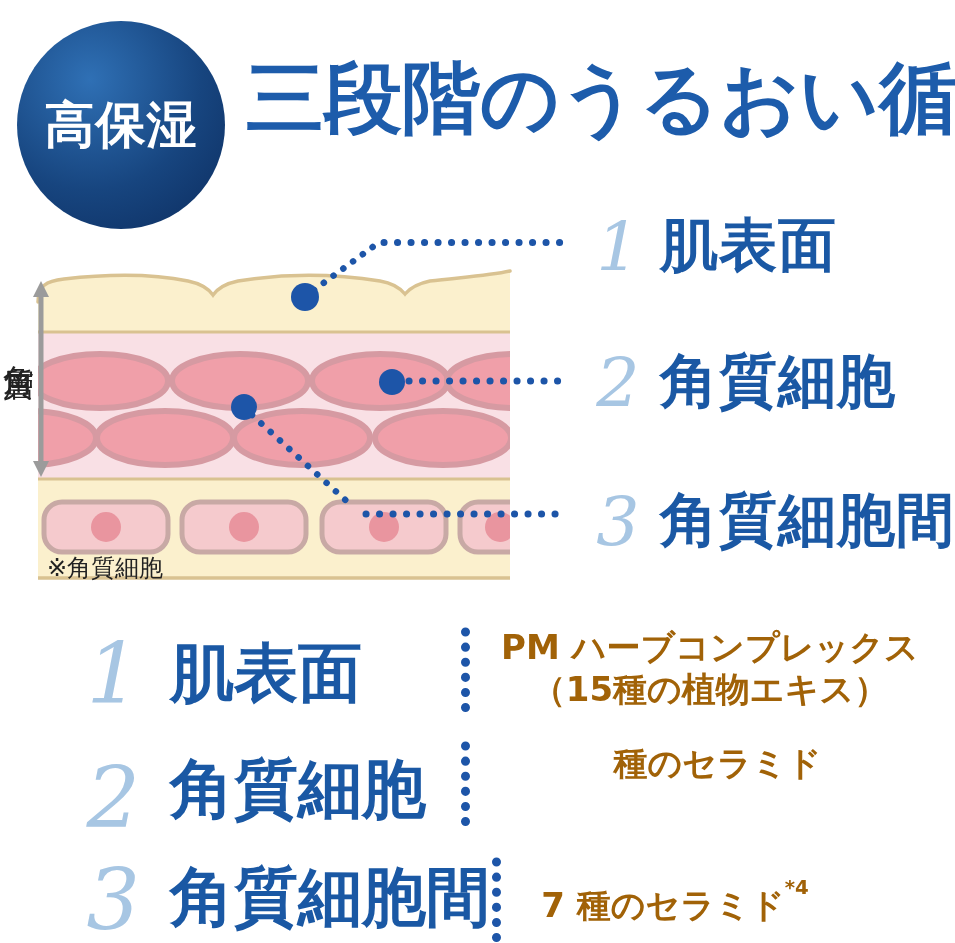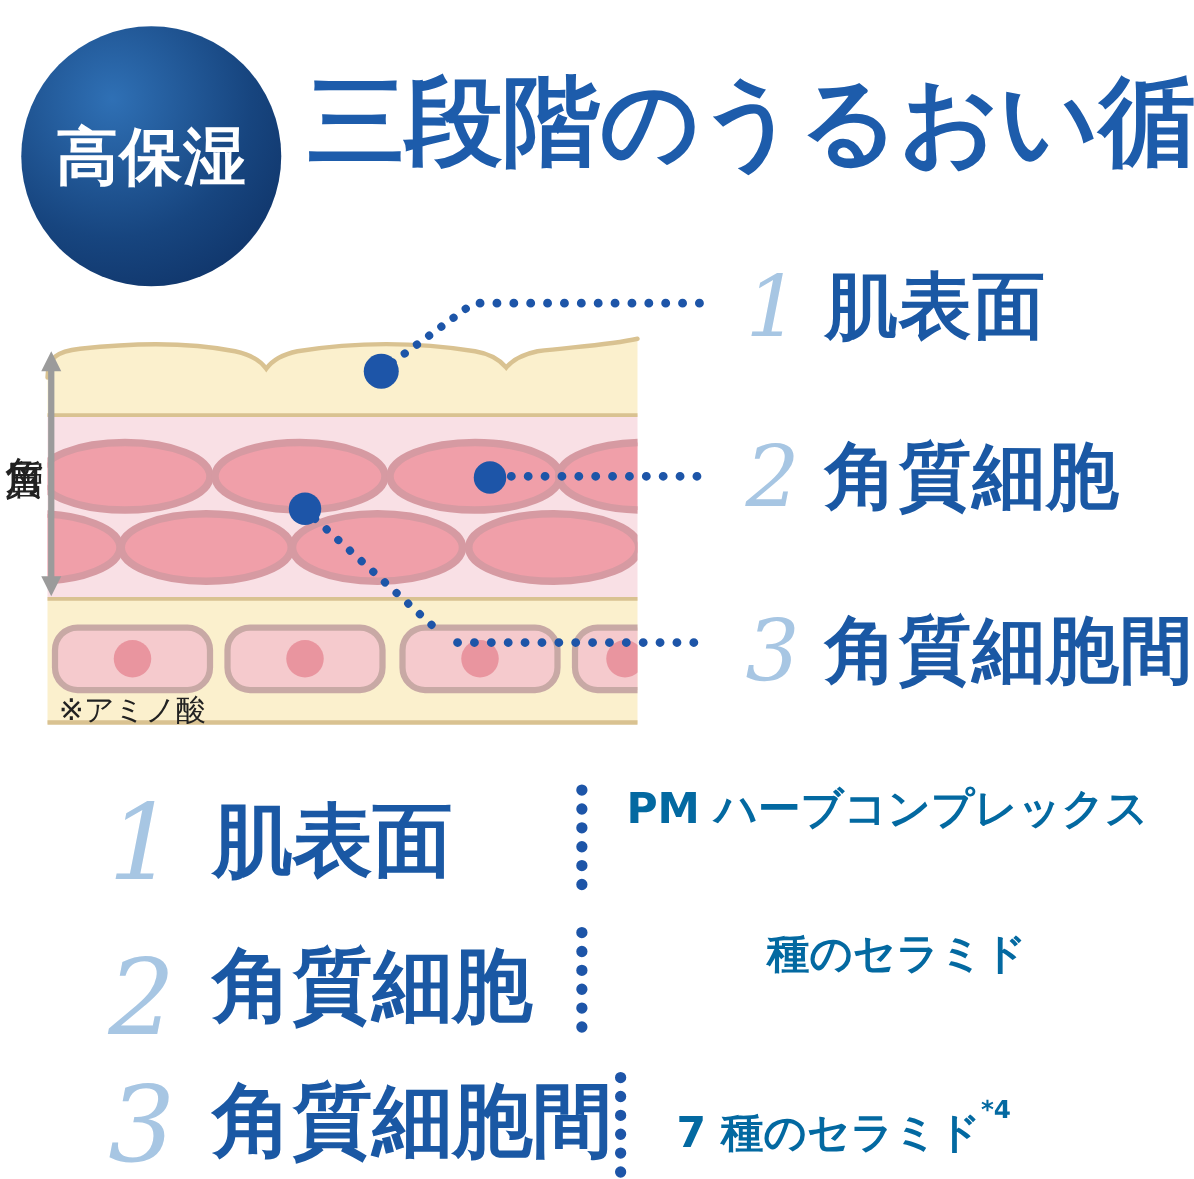--- a/index.html
+++ b/index.html
@@ -30,21 +30,21 @@
          font-size:58px;color:#1a58a4;letter-spacing:1px;}
 
   
   .legend-dividers{position:absolute;left:440px;top:610px;}
   .legend-num{position:absolute;left:40px;width:100px;text-align:right;
          font-family:"DejaVu Serif","Liberation Serif",serif;font-style:italic;
          font-size:84px;line-height:1;color:#a7c6e3;}
   .legend-label{position:absolute;left:170px;white-space:nowrap;
          font-family:"DejaVu Serif","Liberation Serif",serif;font-weight:700;
          font-size:64px;line-height:1.1;color:#1a58a4;}
-  .legend-text{position:absolute;text-align:center;color:#0369a1;
+  .legend-text{position:absolute;text-align:center;color:#a16207;
          font-size:34px;line-height:42px;font-weight:700;white-space:nowrap;}
   .legend-text sup{font-size:0.58em;position:relative;top:-0.55em;}
 </style>
 </head>
 <body>
 
 <div class="stage">
 
   <div class="badge">
     <span class="badge-label">高保湿</span>
@@ -113,21 +113,21 @@
       <line x1="409" y1="381" x2="564" y2="381" stroke-width="7" stroke-dasharray="0.1 13.4"></line>
       <line x1="252" y1="415" x2="352" y2="506" stroke-width="6.5" stroke-dasharray="0.1 12.5"></line>
       <line x1="366" y1="514" x2="564" y2="514" stroke-width="7" stroke-dasharray="0.1 13.4"></line>
       <circle cx="305" cy="297" r="14" stroke="none"></circle>
       <circle cx="392" cy="382" r="13" stroke="none"></circle>
       <circle cx="244" cy="407" r="13" stroke="none"></circle>
     </g>
   </svg>
 
   <div class="stratum-label">角質層</div>
-  <div class="image-note">※アミノ酸</div>
+  <div class="image-note">※角質細胞</div>
 
   <div class="callout" style="top:206px">
     <span class="num">1</span>
     <span class="clabel">肌表面</span>
   </div>
   <div class="callout" style="top:342px">
     <span class="num">2</span>
     <span class="clabel">角質細胞</span>
   </div>
   <div class="callout" style="top:481px">
@@ -140,20 +140,21 @@
       <line x1="465.5" y1="632" x2="465.5" y2="718"></line>
       <line x1="465.5" y1="746" x2="465.5" y2="826"></line>
       <line x1="496.5" y1="862" x2="496.5" y2="940"></line>
     </g>
   </svg>
 
   <div class="legend-num" style="top:632px">1</div>
   <div class="legend-label" style="top:638px">肌表面</div>
   <div class="legend-text" style="left:495px;top:626px;width:430px">
     <div><span>PM ハーブコンプレックス</span></div>
+    <div><span>（15種の植物エキス）</span></div>
   </div>
 
   <div class="legend-num" style="top:756px">2</div>
   <div class="legend-label" style="top:754px">角質細胞</div>
   <div class="legend-text" style="left:490px;top:742px;width:455px">
     <div><span>種のセラミド</span></div>
   </div>
 
   <div class="legend-num" style="top:858px">3</div>
   <div class="legend-label" style="top:862px">角質細胞間</div>

